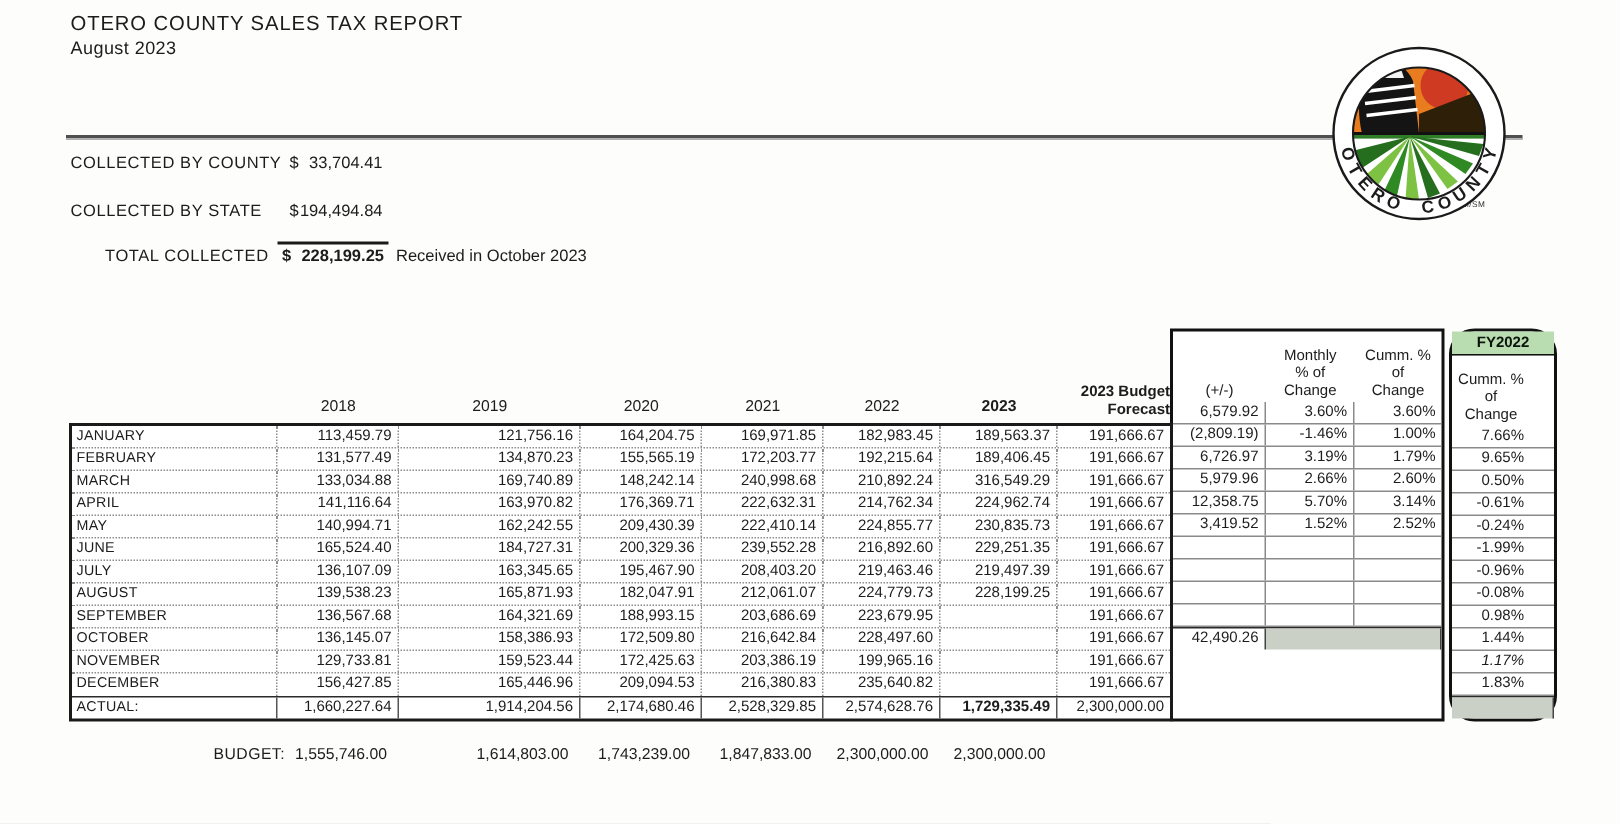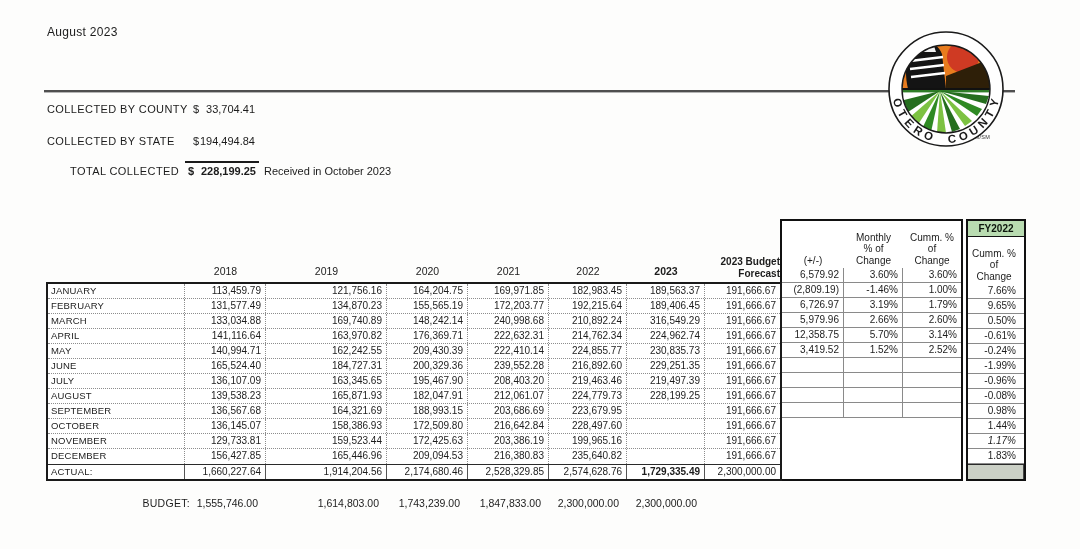--- a/index.html
+++ b/index.html
@@ -31,21 +31,21 @@
         white-space:nowrap;overflow:hidden;padding:0 4px 0 3px;}
   .lt-row .cell:last-child{border-right:none;}
   .num{text-align:right;}
   .mon{text-align:left;letter-spacing:.2px;font-size:9.5px;}
   .actual .cell{border-right:1px solid #555;}
   .actual .mon{}
   .actual .v2023{font-weight:bold;}
   
   .fyblk{top:219px;height:262px;border:2px solid #111;box-sizing:border-box;background:#fff;}
   .fyb1{left:780px;width:183px;}
-  .fyb2{left:966px;width:60px;}
+  .fyb2{left:966px;width:72px;border-radius:17px;}
   .banner{height:15px;line-height:15px;text-align:center;font-weight:bold;font-size:10px;
           border-bottom:1px solid #111;color:#0c150c;}
   .banner.g{background:var(--banner-green,#3fa348);}
   .banner.lg{background:var(--banner-light-green,#b9dcb1);}
   .fy-sub{display:flex;align-items:flex-end;height:47px;font-size:10px;line-height:11.5px;text-align:center;}
   .fy-sub .col{padding-bottom:2px;}
   .fy-row{display:flex;height:15px;box-sizing:border-box;border-bottom:1px solid #8a8a8a;}
   .fy-row .cell{border-right:1px solid #8a8a8a;}
   .fy-row .cell:last-child{border-right:none;}
   .fy-row.actual{border-top:1px solid #2a2a2a;border-bottom:none;}
@@ -53,20 +53,21 @@
   .shade{background:var(--shaded-cell,#cbd0c6);}
   
   .budget-row-label{left:100px;top:497px;width:90px;text-align:right;font-size:10.5px;letter-spacing:.3px;}
   .bv{top:497px;font-size:10.5px;text-align:right;padding-right:8px;box-sizing:border-box;}
 </style>
 </head>
 <body>
 
 <div class="page">
 
+  <div class="abs title">OTERO COUNTY SALES TAX REPORT</div>
   <div class="abs subtitle">August 2023</div>
   <div class="abs rule"></div>
 
   <svg class="abs logo" width="120" height="120" viewBox="0 0 120 120">
     <circle cx="60" cy="61" r="57" fill="#ffffff" stroke="#1a1a1a" stroke-width="1.6"></circle>
     <clipPath id="innerClip">
         <circle cx="60" cy="61" r="44"></circle>
       </clipPath>
     <g clip-path="url(#innerClip)">
       <rect x="10" y="10" width="100" height="51" fill="#e87c1e"></rect>
@@ -188,20 +189,24 @@
         <div class="fy-row">
           <div class="cell num pm" style="width: 62px;"></div>
           <div class="cell num mo" style="width: 59px;"></div>
           <div class="cell num cu" style="width: 58px;"></div>
         </div>
         <div class="fy-row">
           <div class="cell num pm" style="width: 62px;"></div>
           <div class="cell num mo" style="width: 59px;"></div>
           <div class="cell num cu" style="width: 58px;"></div>
         </div>
+        <div class="fy-row actual">
+          <div class="cell num pm" style="width: 62px;">42,490.26</div>
+          <div class="cell shade" style="flex: 1 1 0%;"></div>
+        </div>
       </div>
   </div>
 
   <div class="abs fyblk fyb2">
     <div class="banner lg">FY2022</div>
     <div class="fy-sub">
       <div class="col" style="width:52px;">
         <div>Cumm. %</div>
         <div>of</div>
         <div>Change</div>

